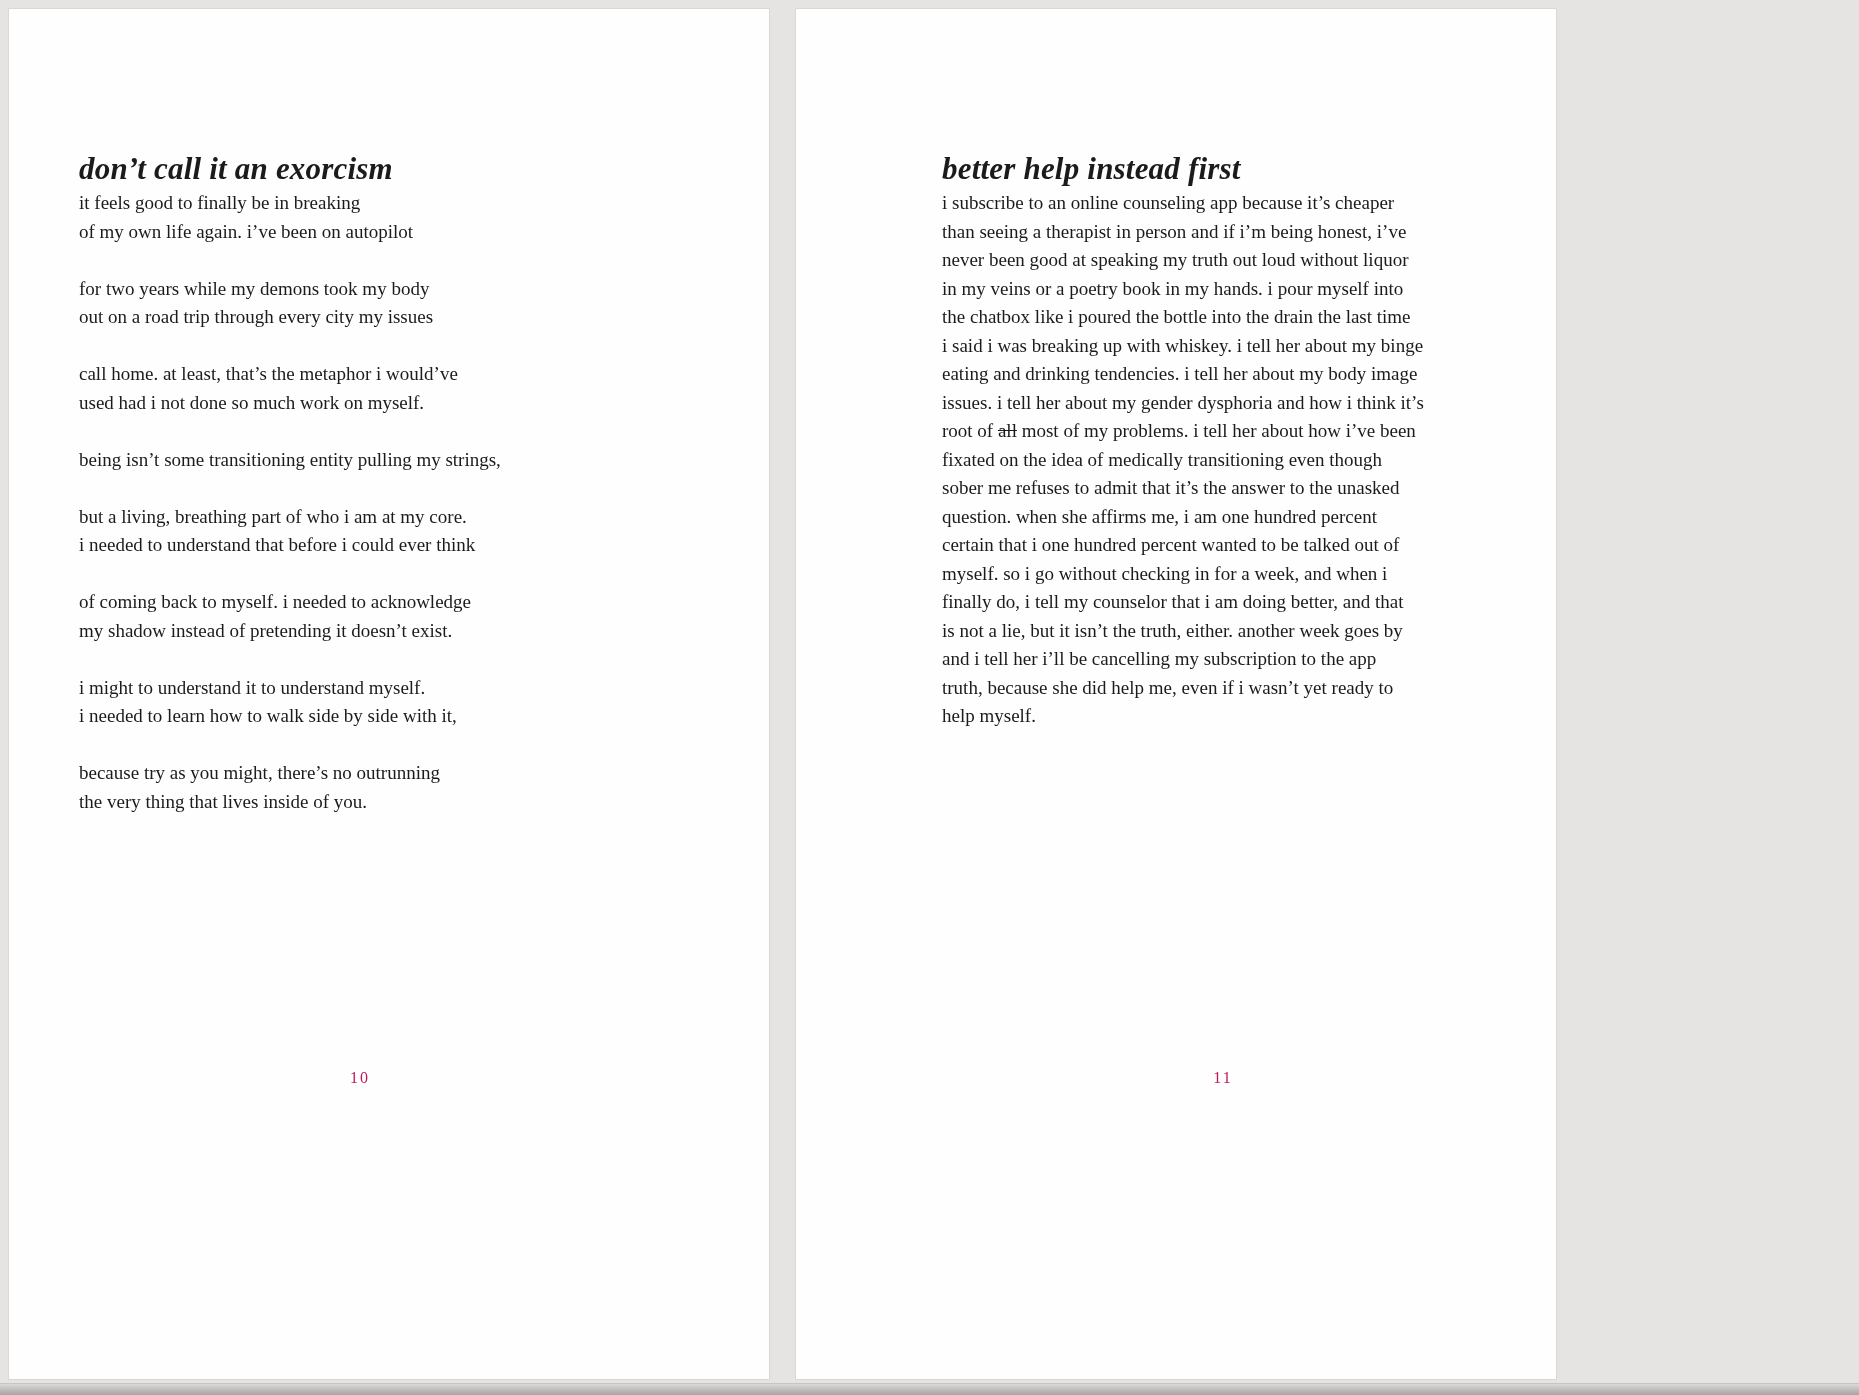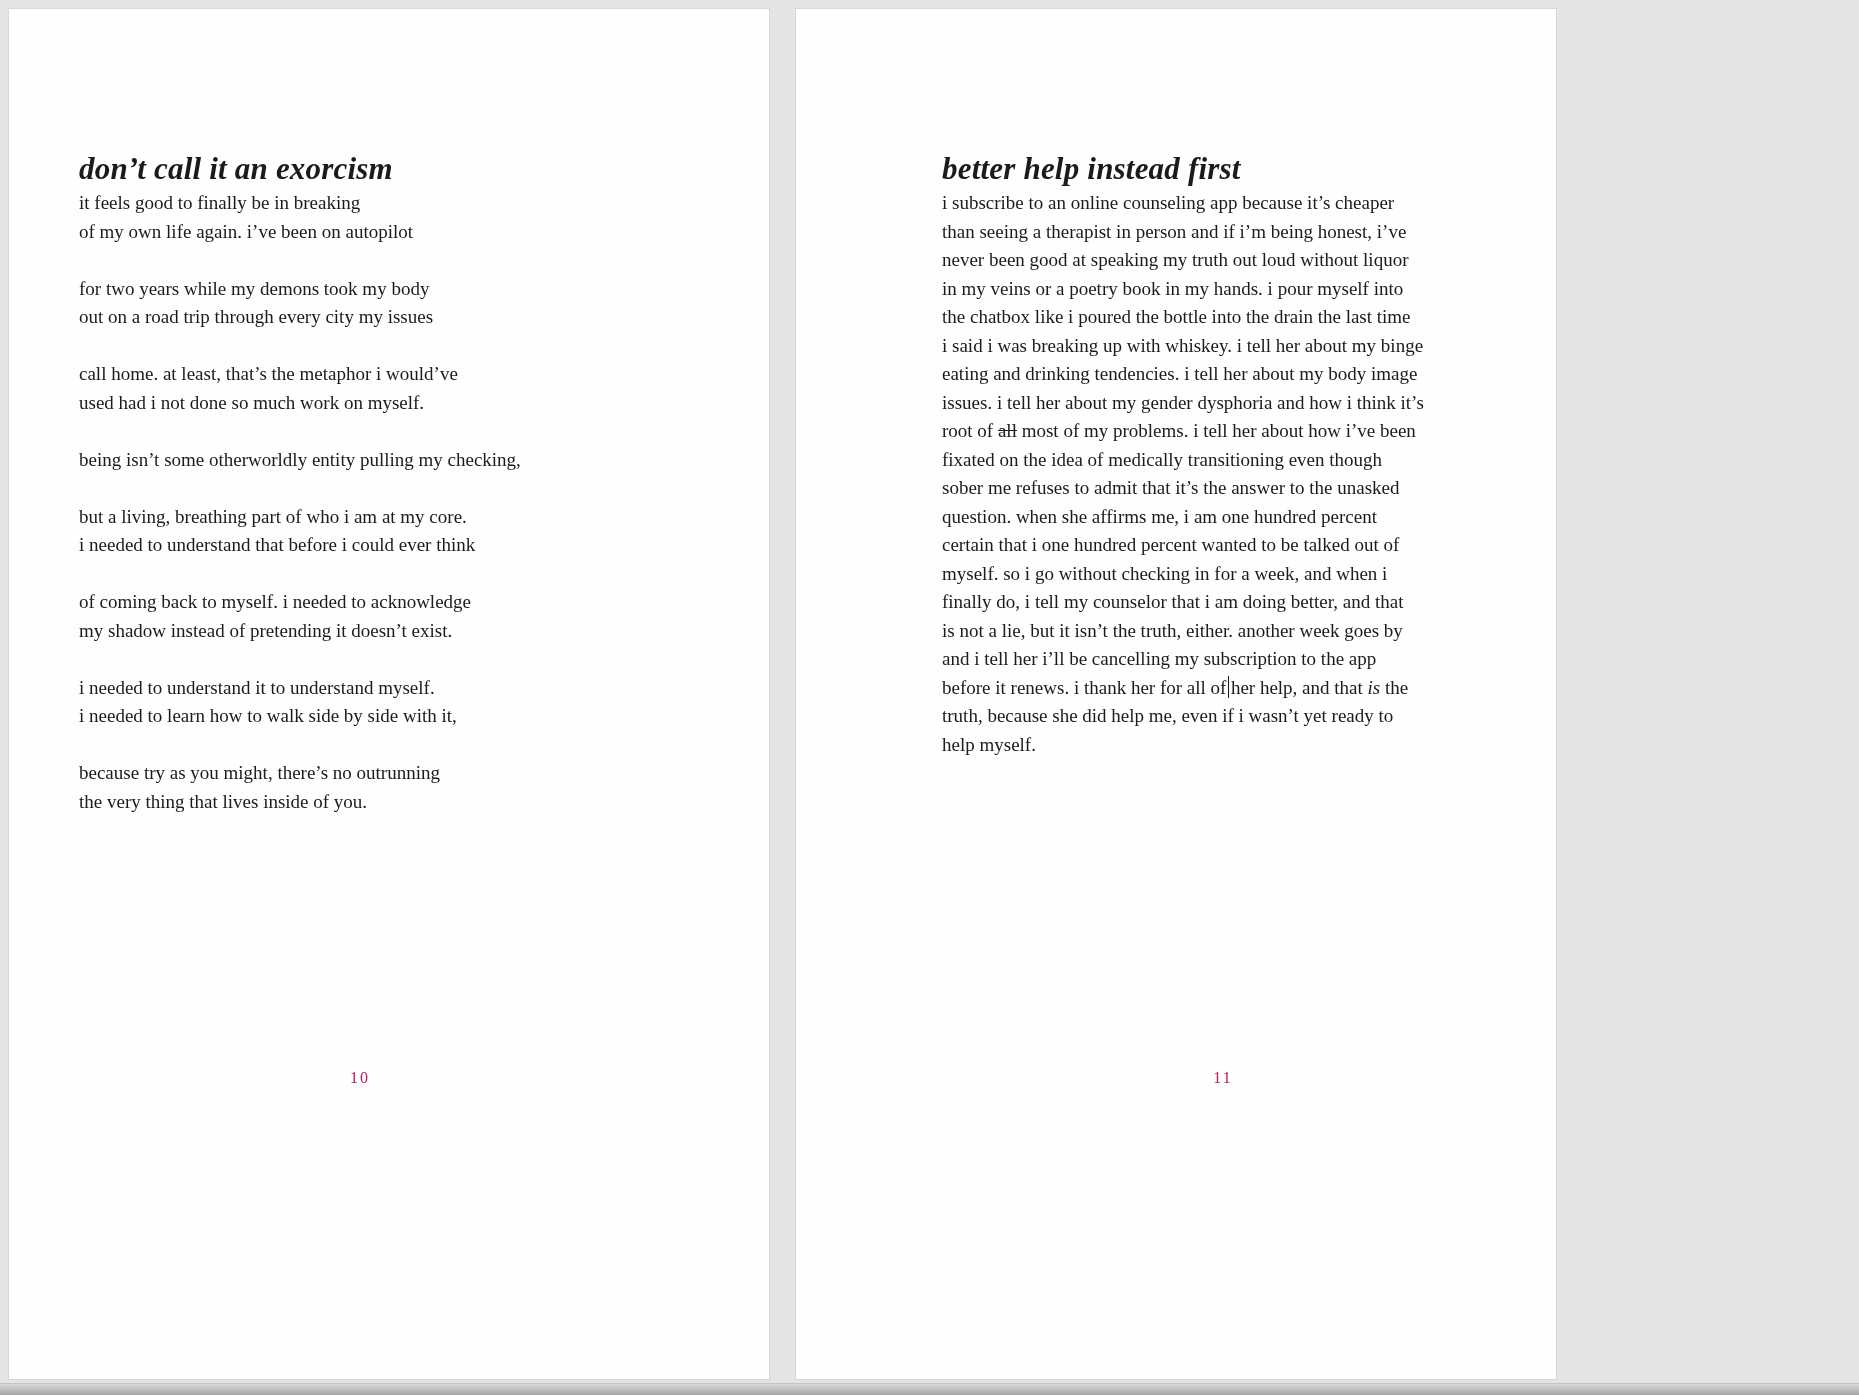--- a/index.html
+++ b/index.html
@@ -77,32 +77,32 @@
           </div>
           <div class="stanza">
             <div class="line"><span>for two years while my demons took my body</span></div>
             <div class="line"><span>out on a road trip through every city my issues</span></div>
           </div>
           <div class="stanza">
             <div class="line"><span>call home. at least, that’s the metaphor i would’ve</span></div>
             <div class="line"><span>used had i not done so much work on myself.</span></div>
           </div>
           <div class="stanza">
-            <div class="line"><span>being isn’t some otherworldly entity pulling my checking,</span></div>
+            <div class="line"><span>being isn’t some transitioning entity pulling my strings,</span></div>
           </div>
           <div class="stanza">
             <div class="line"><span>but a living, breathing part of who i am at my core.</span></div>
             <div class="line"><span>i needed to understand that before i could ever think</span></div>
           </div>
           <div class="stanza">
             <div class="line"><span>of coming back to myself. i needed to acknowledge</span></div>
             <div class="line"><span>my shadow instead of pretending it doesn’t exist.</span></div>
           </div>
           <div class="stanza">
-            <div class="line"><span>i needed to understand it to understand myself.</span></div>
+            <div class="line"><span>i might to understand it to understand myself.</span></div>
             <div class="line"><span>i needed to learn how to walk side by side with it,</span></div>
           </div>
           <div class="stanza">
             <div class="line"><span>because try as you might, there’s no outrunning</span></div>
             <div class="line"><span>the very thing that lives inside of you.</span></div>
           </div>
         </div>
     </div>
     <div class="page-number pn-left">10</div>
   </div>
@@ -121,21 +121,20 @@
           <div class="line"><span>issues. i tell her about my gender dysphoria and how i think it’s</span></div>
           <div class="line"><span>root of </span><span class="strike">all</span><span> most of my problems. i tell her about how i’ve been</span></div>
           <div class="line"><span>fixated on the idea of medically transitioning even though</span></div>
           <div class="line"><span>sober me refuses to admit that it’s the answer to the unasked</span></div>
           <div class="line"><span>question. when she affirms me, i am one hundred percent</span></div>
           <div class="line"><span>certain that i one hundred percent wanted to be talked out of</span></div>
           <div class="line"><span>myself. so i go without checking in for a week, and when i</span></div>
           <div class="line"><span>finally do, i tell my counselor that i am doing better, and that</span></div>
           <div class="line"><span>is not a lie, but it isn’t the truth, either. another week goes by</span></div>
           <div class="line"><span>and i tell her i’ll be cancelling my subscription to the app</span></div>
-          <div class="line"><span>before it renews. i thank her for all of</span><span class="caret"></span><span>her help, and that </span><span class="ital">is</span><span> the</span></div>
           <div class="line"><span>truth, because she did help me, even if i wasn’t yet ready to</span></div>
           <div class="line"><span>help myself.</span></div>
         </div>
     </div>
     <div class="page-number pn-right">11</div>
   </div>
 
   <div class="bottom-strip"></div>
 </div>
 

